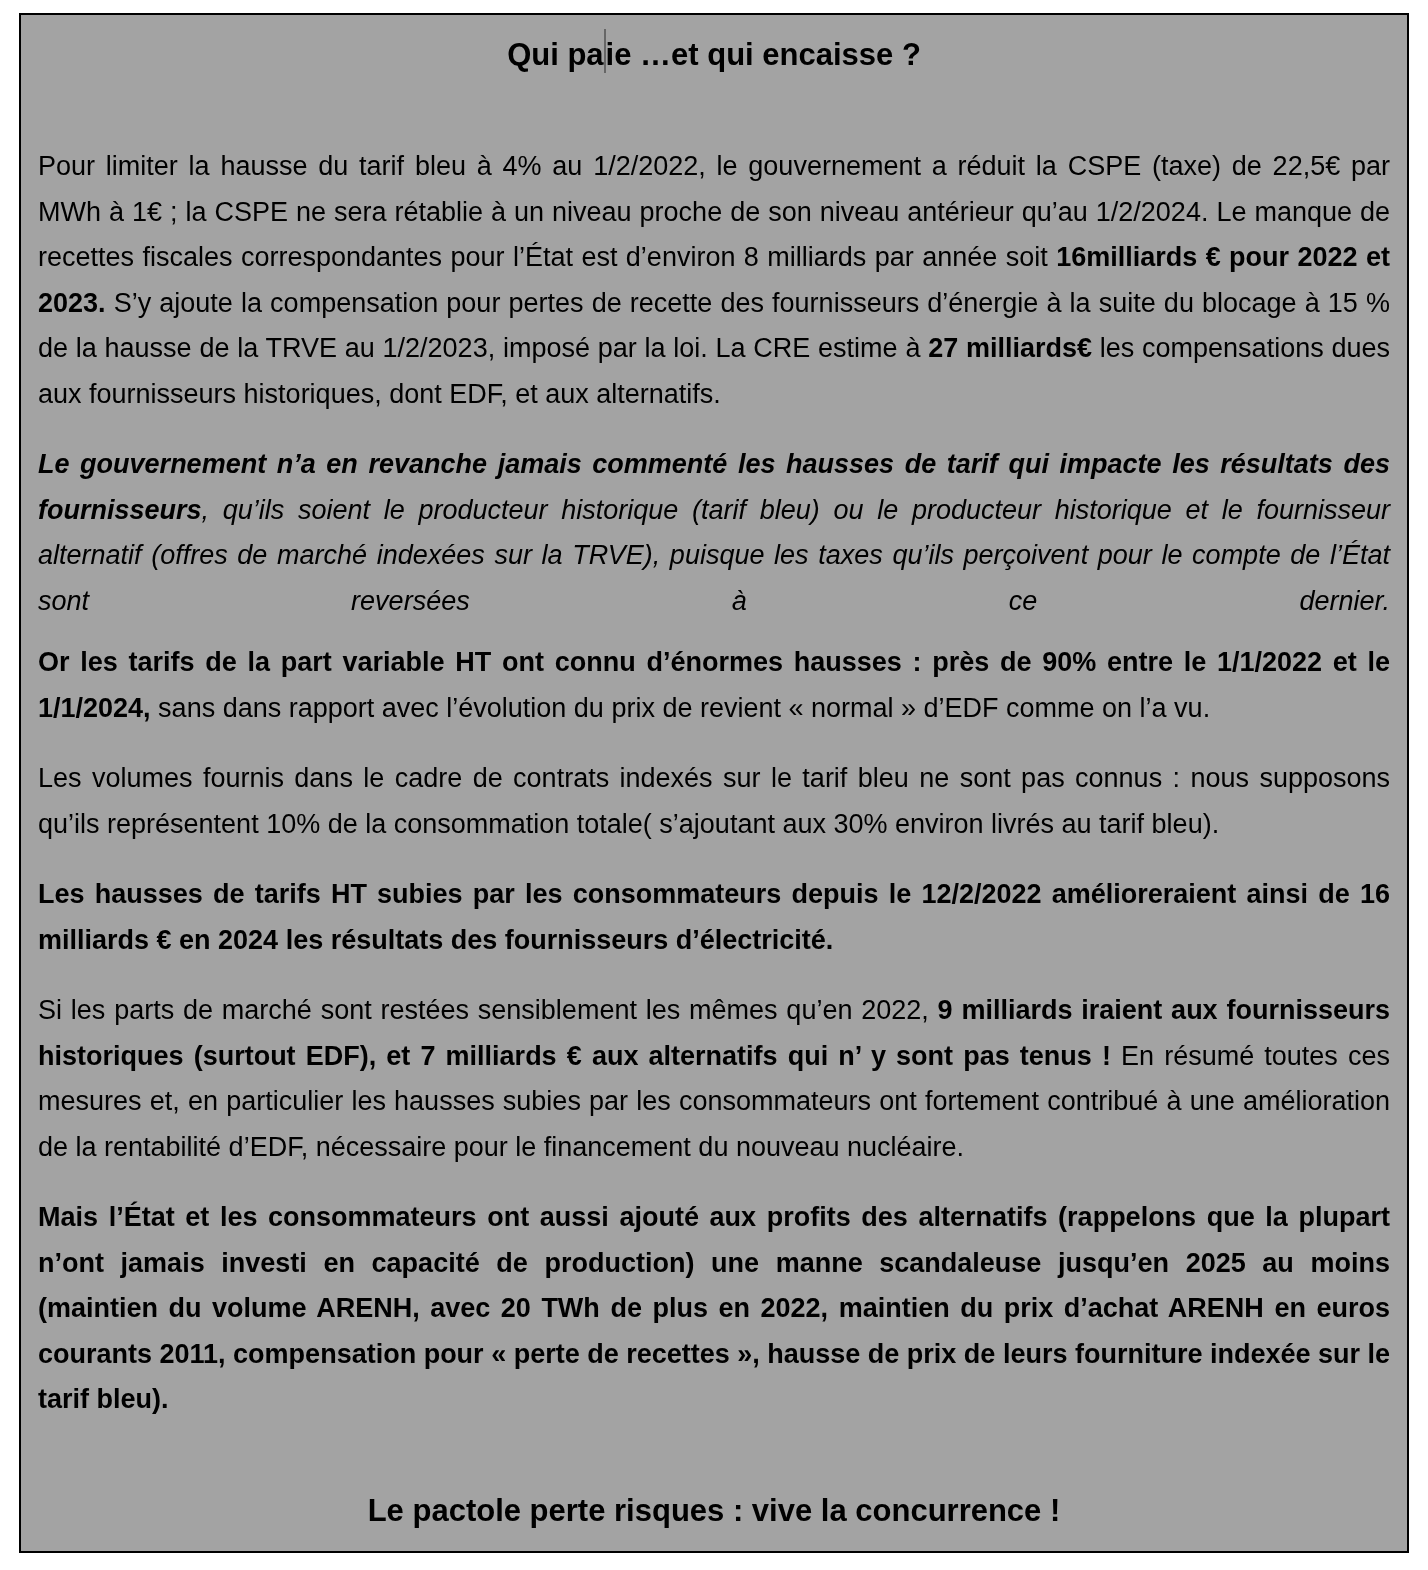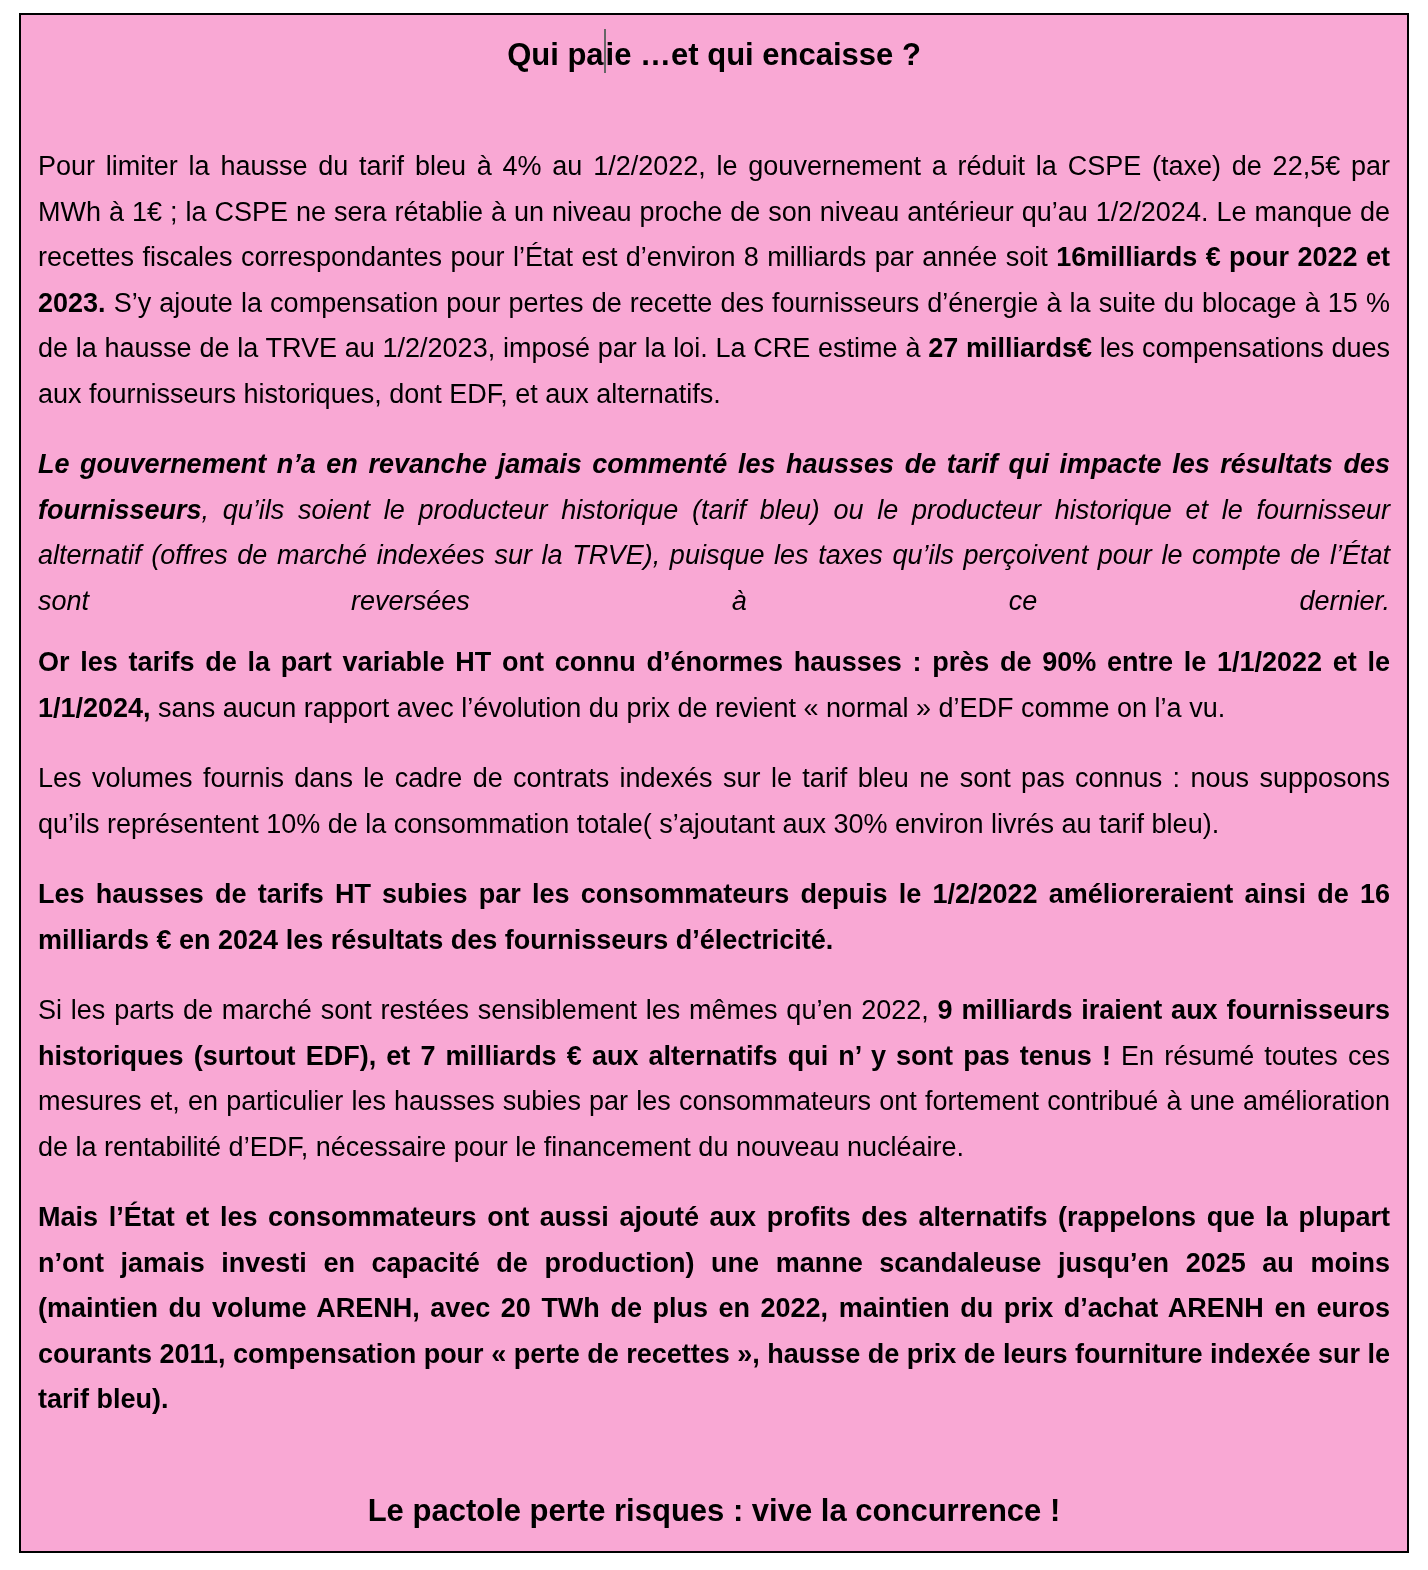--- a/index.html
+++ b/index.html
@@ -15,21 +15,21 @@
     color: #000000;
   }
   .doc-box {
     position: absolute;
     left: 19px;
     top: 13px;
     width: 1390px;
     height: 1540px;
     box-sizing: border-box;
     border: 2px solid #000000;
-    background: #f9a8d4;
+    background: #a3a3a3;
     padding: 14px 17px 12px 17px;
     overflow: hidden;
     display: flex;
     flex-direction: column;
   }
   .doc-title {
     margin: 0 0 50px 0;
     text-align: center;
     font-size: 31px;
     line-height: 46px;
@@ -67,25 +67,25 @@
 <body>
 
 <div class="doc-box">
 
   <h1 class="doc-title"><span>Qui pa</span><span class="caret"></span><span>ie …et qui encaisse ?</span></h1>
 
   <p class="para"><span>Pour limiter la hausse du tarif bleu à 4% au 1/2/2022, le gouvernement a réduit la CSPE (taxe) de 22,5€ par MWh à 1€ ; la CSPE ne sera rétablie à un niveau proche de son niveau antérieur qu’au 1/2/2024. Le manque de recettes fiscales correspondantes pour l’État est d’environ 8 milliards par année soit </span><span class="b">16milliards € pour 2022 et 2023.</span><span> S’y ajoute la compensation pour pertes de recette des fournisseurs d’énergie à la suite du blocage à 15 % de la hausse de la TRVE au 1/2/2023, imposé par la loi. La CRE estime à </span><span class="b">27 milliards€</span><span> les compensations dues aux fournisseurs historiques, dont EDF, et aux alternatifs.</span></p>
 
   <p class="para force-last"><span class="b">Le gouvernement n’a en revanche jamais commenté les hausses de tarif qui impacte les résultats des fournisseurs</span><span>, qu’ils soient le producteur historique (tarif bleu) ou le producteur historique et le fournisseur alternatif (offres de marché indexées sur la TRVE), puisque les taxes qu’ils perçoivent pour le compte de l’État sont reversées à ce dernier.</span></p>
 
-  <p class="para"><span class="b">Or les tarifs de la part variable HT ont connu d’énormes hausses : près de 90% entre le 1/1/2022 et le 1/1/2024,</span><span> sans aucun rapport avec l’évolution du prix de revient « normal » d’EDF comme on l’a vu.</span></p>
+  <p class="para"><span class="b">Or les tarifs de la part variable HT ont connu d’énormes hausses : près de 90% entre le 1/1/2022 et le 1/1/2024,</span><span> sans dans rapport avec l’évolution du prix de revient « normal » d’EDF comme on l’a vu.</span></p>
 
   <p class="para"><span>Les volumes fournis dans le cadre de contrats indexés sur le tarif bleu ne sont pas connus : nous supposons qu’ils représentent 10% de la consommation totale( s’ajoutant aux 30% environ livrés au tarif bleu).</span></p>
 
-  <p class="para"><span class="b">Les hausses de tarifs HT subies par les consommateurs depuis le 1/2/2022 amélioreraient ainsi de 16 milliards € en 2024 les résultats des fournisseurs d’électricité.</span></p>
+  <p class="para"><span class="b">Les hausses de tarifs HT subies par les consommateurs depuis le 12/2/2022 amélioreraient ainsi de 16 milliards € en 2024 les résultats des fournisseurs d’électricité.</span></p>
 
   <p class="para"><span>Si les parts de marché sont restées sensiblement les mêmes qu’en 2022, </span><span class="b">9 milliards iraient aux fournisseurs historiques (surtout EDF), et 7 milliards € aux alternatifs qui n’ y sont pas tenus !</span><span> En résumé toutes ces mesures et, en particulier les hausses subies par les consommateurs ont fortement contribué à une amélioration de la rentabilité d’EDF, nécessaire pour le financement du nouveau nucléaire.</span></p>
 
   <p class="para"><span class="b">Mais l’État et les consommateurs ont aussi ajouté aux profits des alternatifs (rappelons que la plupart n’ont jamais investi en capacité de production) une manne scandaleuse jusqu’en 2025 au moins (maintien du volume ARENH, avec 20 TWh de plus en 2022, maintien du prix d’achat ARENH en euros courants 2011, compensation pour « perte de recettes », hausse de prix de leurs fourniture indexée sur le tarif bleu).</span></p>
 
   <p class="closing">Le pactole perte risques : vive la concurrence !</p>
 
 </div>
 
 </body></html>

